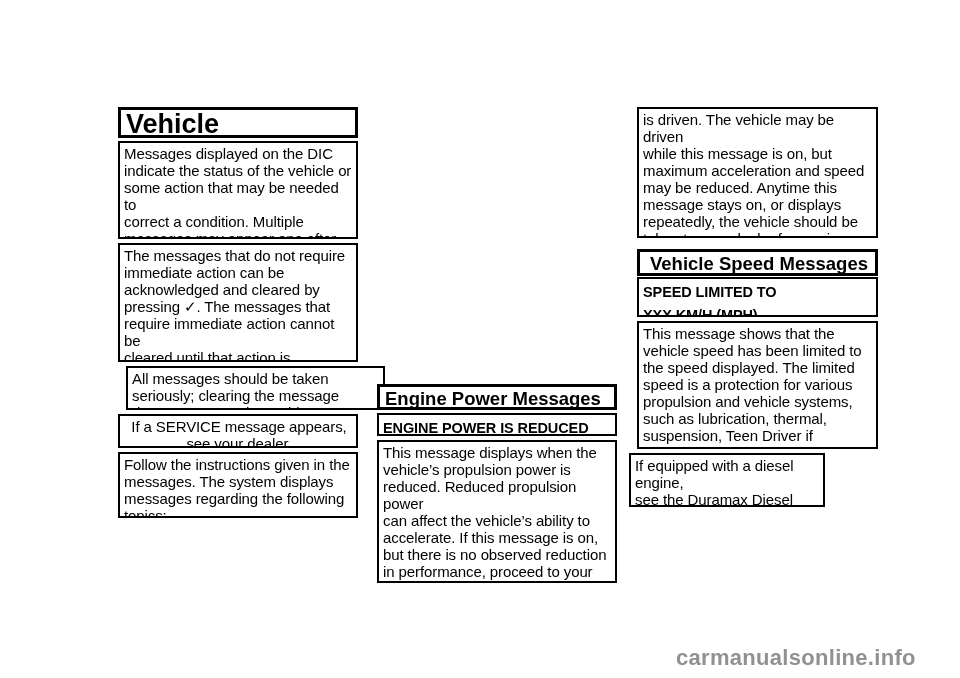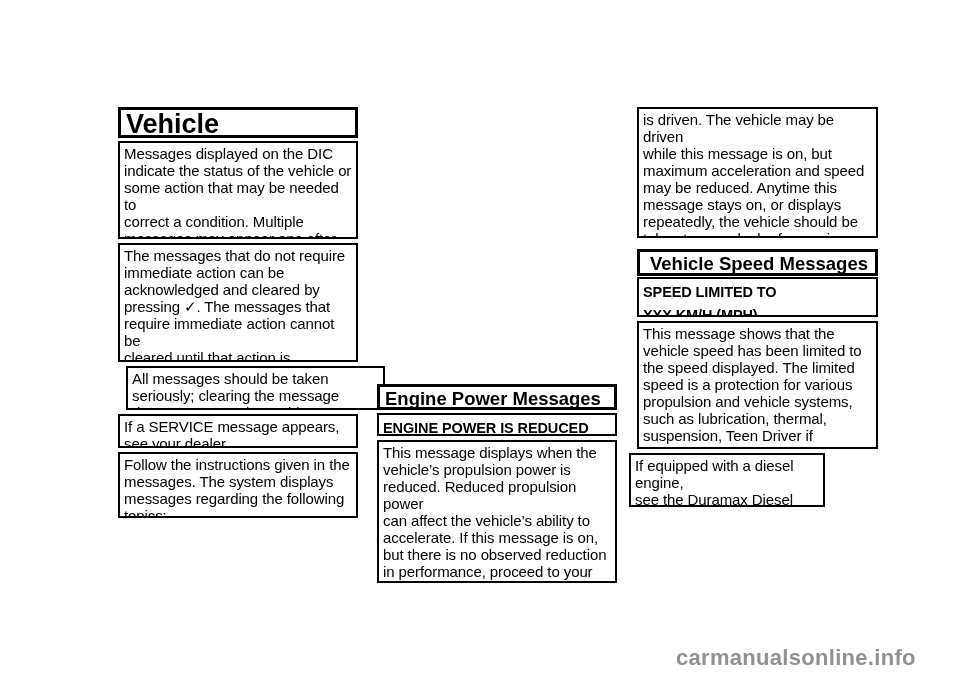--- a/index.html
+++ b/index.html
@@ -50,21 +50,21 @@
     font-size: 22px;
     color: #919191;
     letter-spacing: 0.3px;
   }
 
   
   #c1-header { left: 118px; top: 107px; width: 240px; height: 31px; }
   #c1-p1     { left: 118px; top: 141px; width: 240px; height: 98px; }
   #c1-p2     { left: 118px; top: 243px; width: 240px; height: 119px; }
   #c1-p3     { left: 126px; top: 366px; width: 259px; height: 44px; }
-  #c1-p4     { left: 118px; top: 414px; width: 240px; height: 34px; }
+  #c1-p4     { left: 118px; top: 414px; width: 240px; height: 34px; text-align: center; }
   #c1-p5     { left: 118px; top: 452px; width: 240px; height: 66px; }
 
   
   #c2-header { left: 377px; top: 384px; width: 240px; height: 26px; }
   #c2-name   { left: 377px; top: 413px; width: 240px; height: 23px; text-decoration: underline; }
   #c2-body   { left: 377px; top: 440px; width: 240px; height: 143px; }
 
   
   #c3-cont   { left: 637px; top: 107px; width: 241px; height: 131px; }
   #c3-header { left: 637px; top: 249px; width: 241px; height: 27px; text-align: center; }

